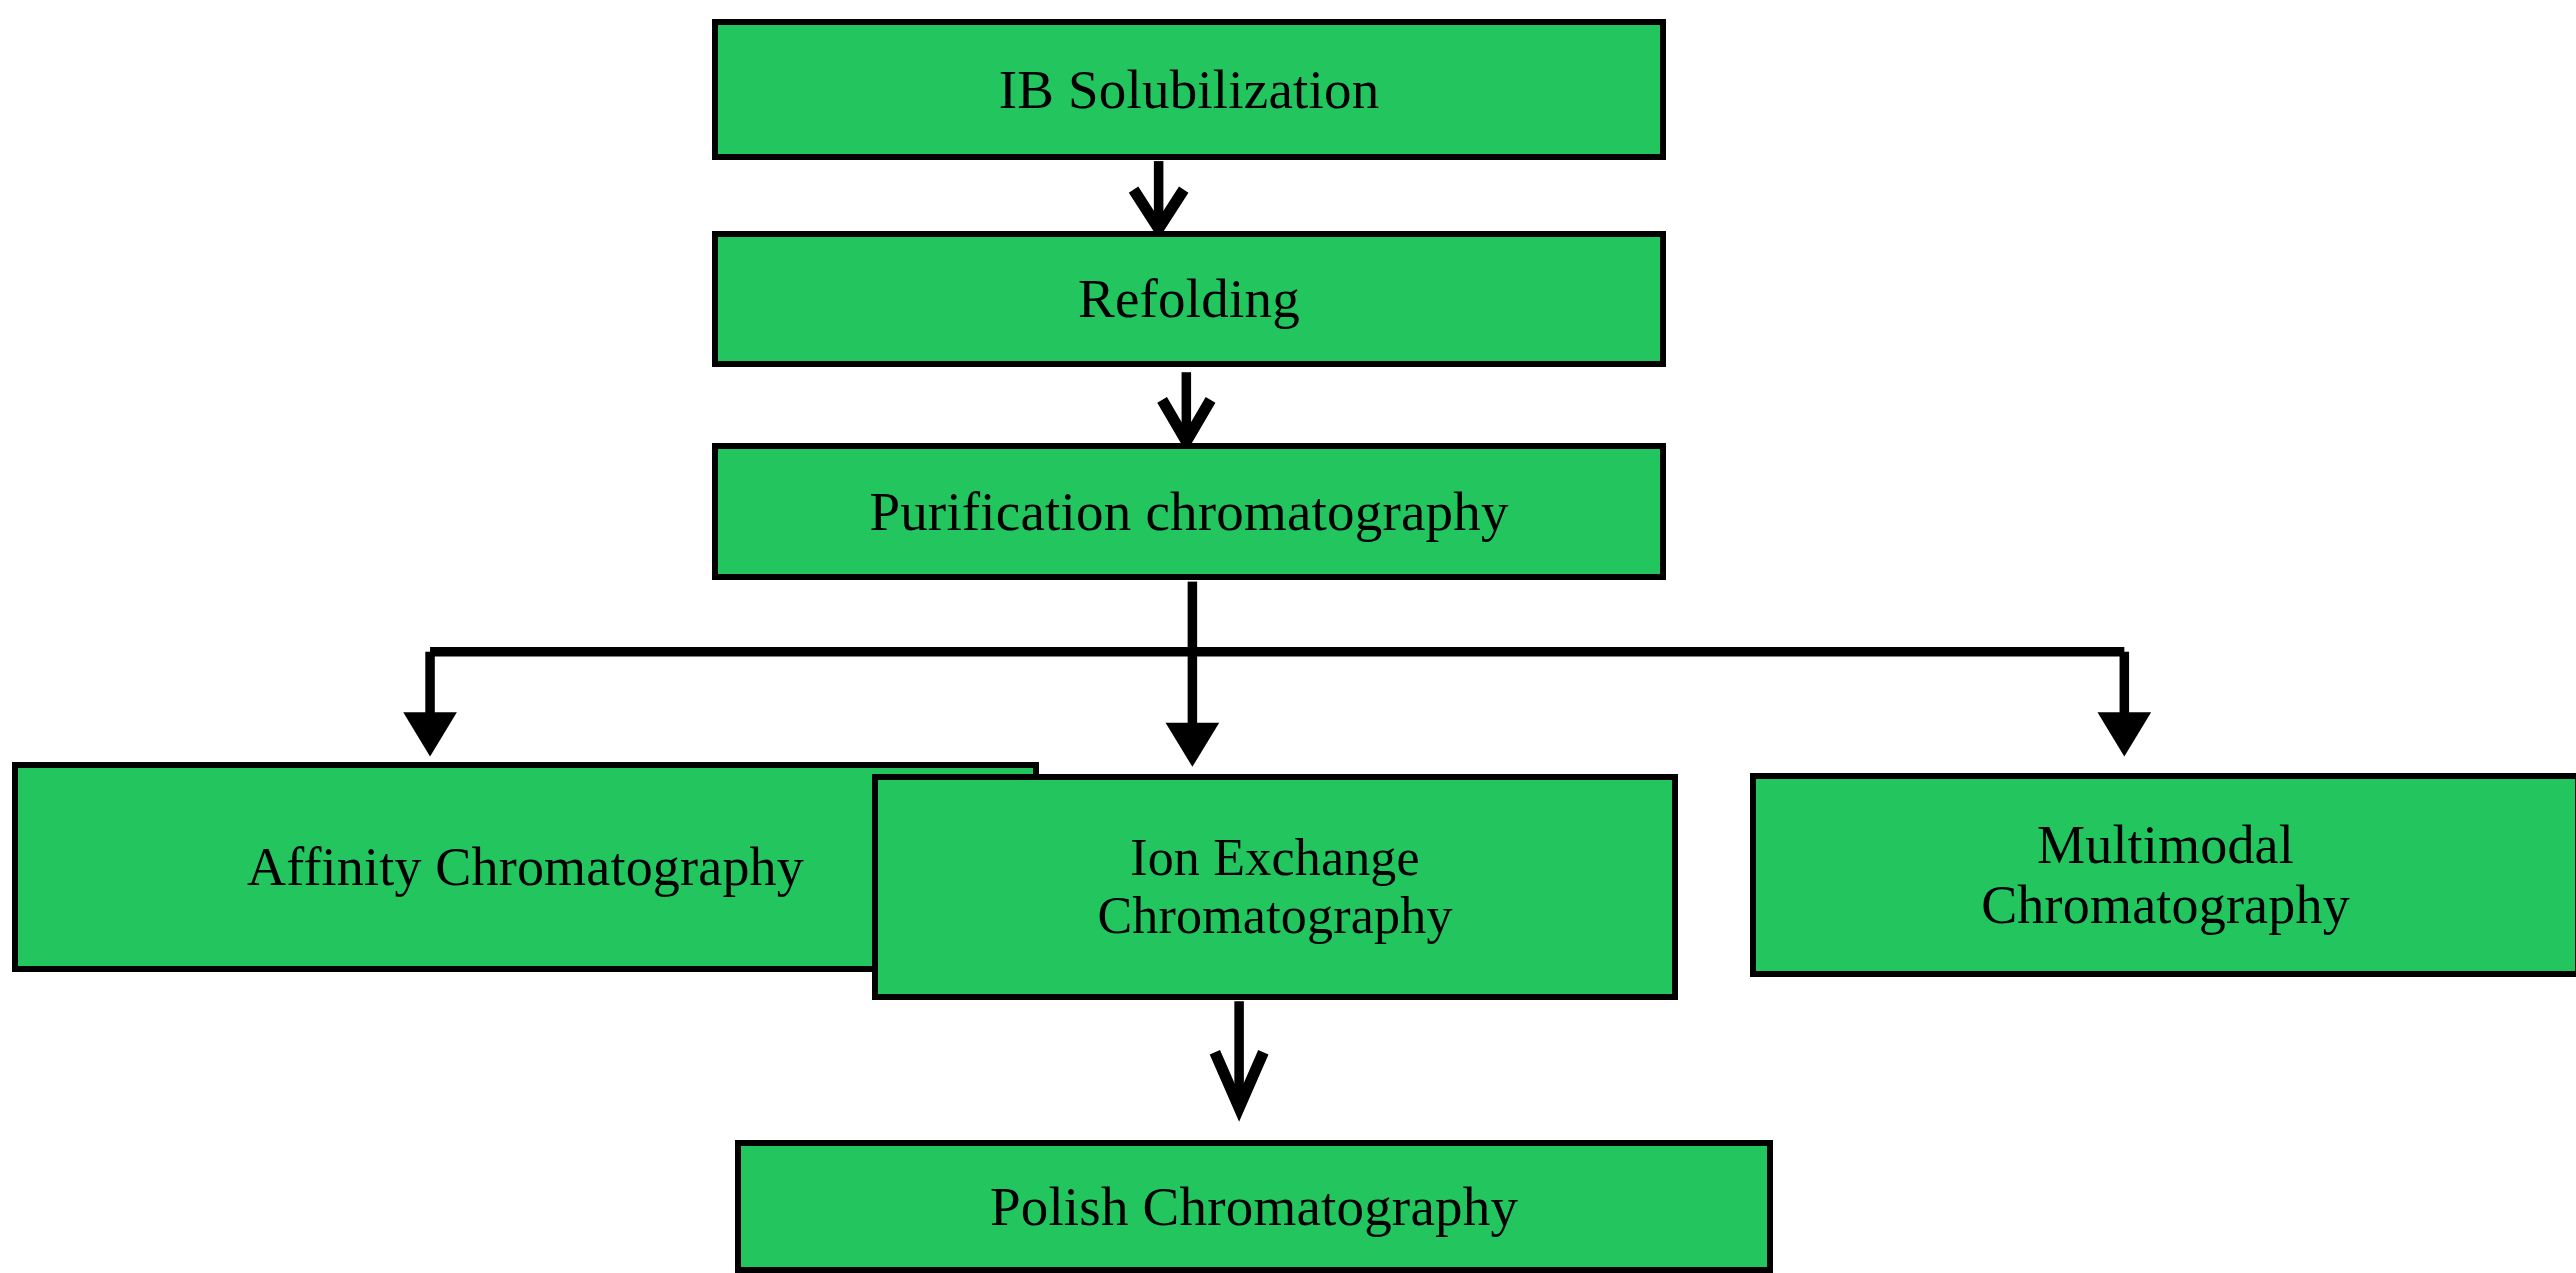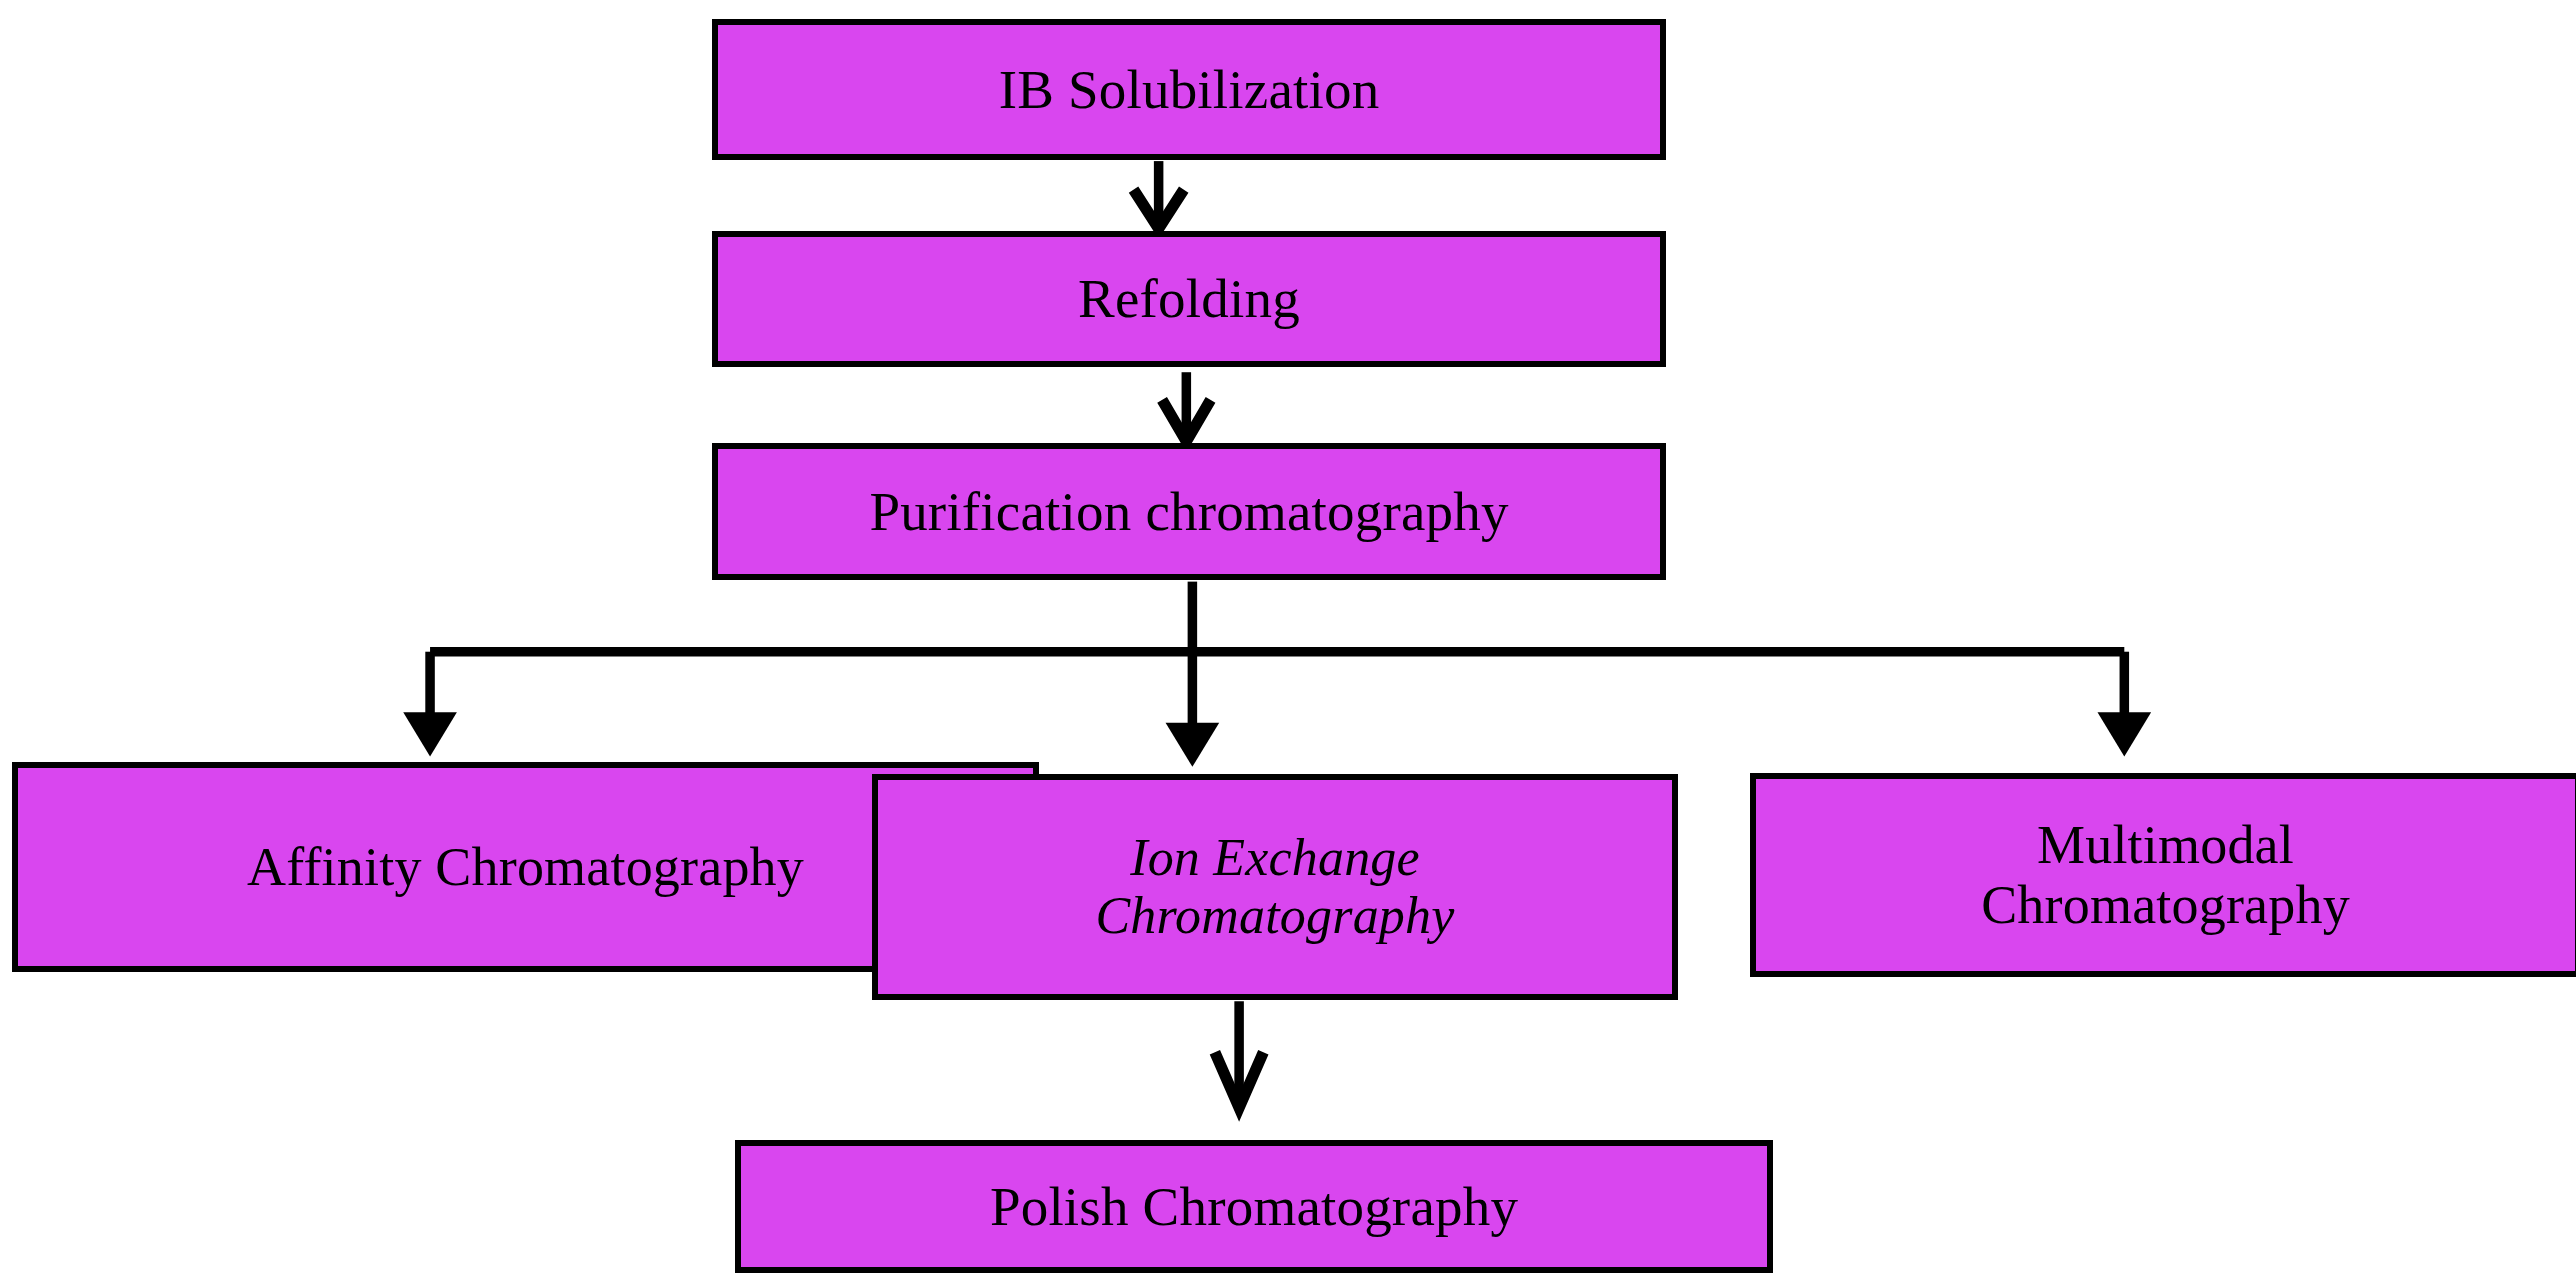--- a/index.html
+++ b/index.html
@@ -16,21 +16,21 @@
     position: relative;
     width: 2576px;
     height: 1274px;
     background: #ffffff;
     overflow: hidden;
   }
   .node {
     position: absolute;
     box-sizing: border-box;
     border: 6px solid #000000;
-    background: #d946ef;
+    background: #22c55e;
     display: flex;
     align-items: center;
     justify-content: center;
     text-align: center;
   }
   .node .label {
     display: block;
     line-height: 1.12;
     white-space: pre-line;
     letter-spacing: 0.2px;
@@ -53,21 +53,21 @@
     left: 872px; top: 774px;  width: 806px;  height: 226px;
   }
   #node-multimodal-chromatography {
     left: 1750px; top: 773px;  width: 831px;  height: 204px;
   }
   #node-polish-chromatography {
     left: 735px;  top: 1140px; width: 1038px; height: 133px;
   }
   .node .label.f1 { font-size: 55px; }
   .node .label.f2 { font-size: 54px; }
-  .node .label.f3 { font-size: 52px; font-style: italic; }
+  .node .label.f3 { font-size: 52px; }
 
   
   #connectors {
     position: absolute;
     left: 0; top: 0;
     width: 2576px;
     height: 1274px;
     pointer-events: none;
   }
   .conn-line { stroke: #000000; stroke-width: 11; fill: none; }

